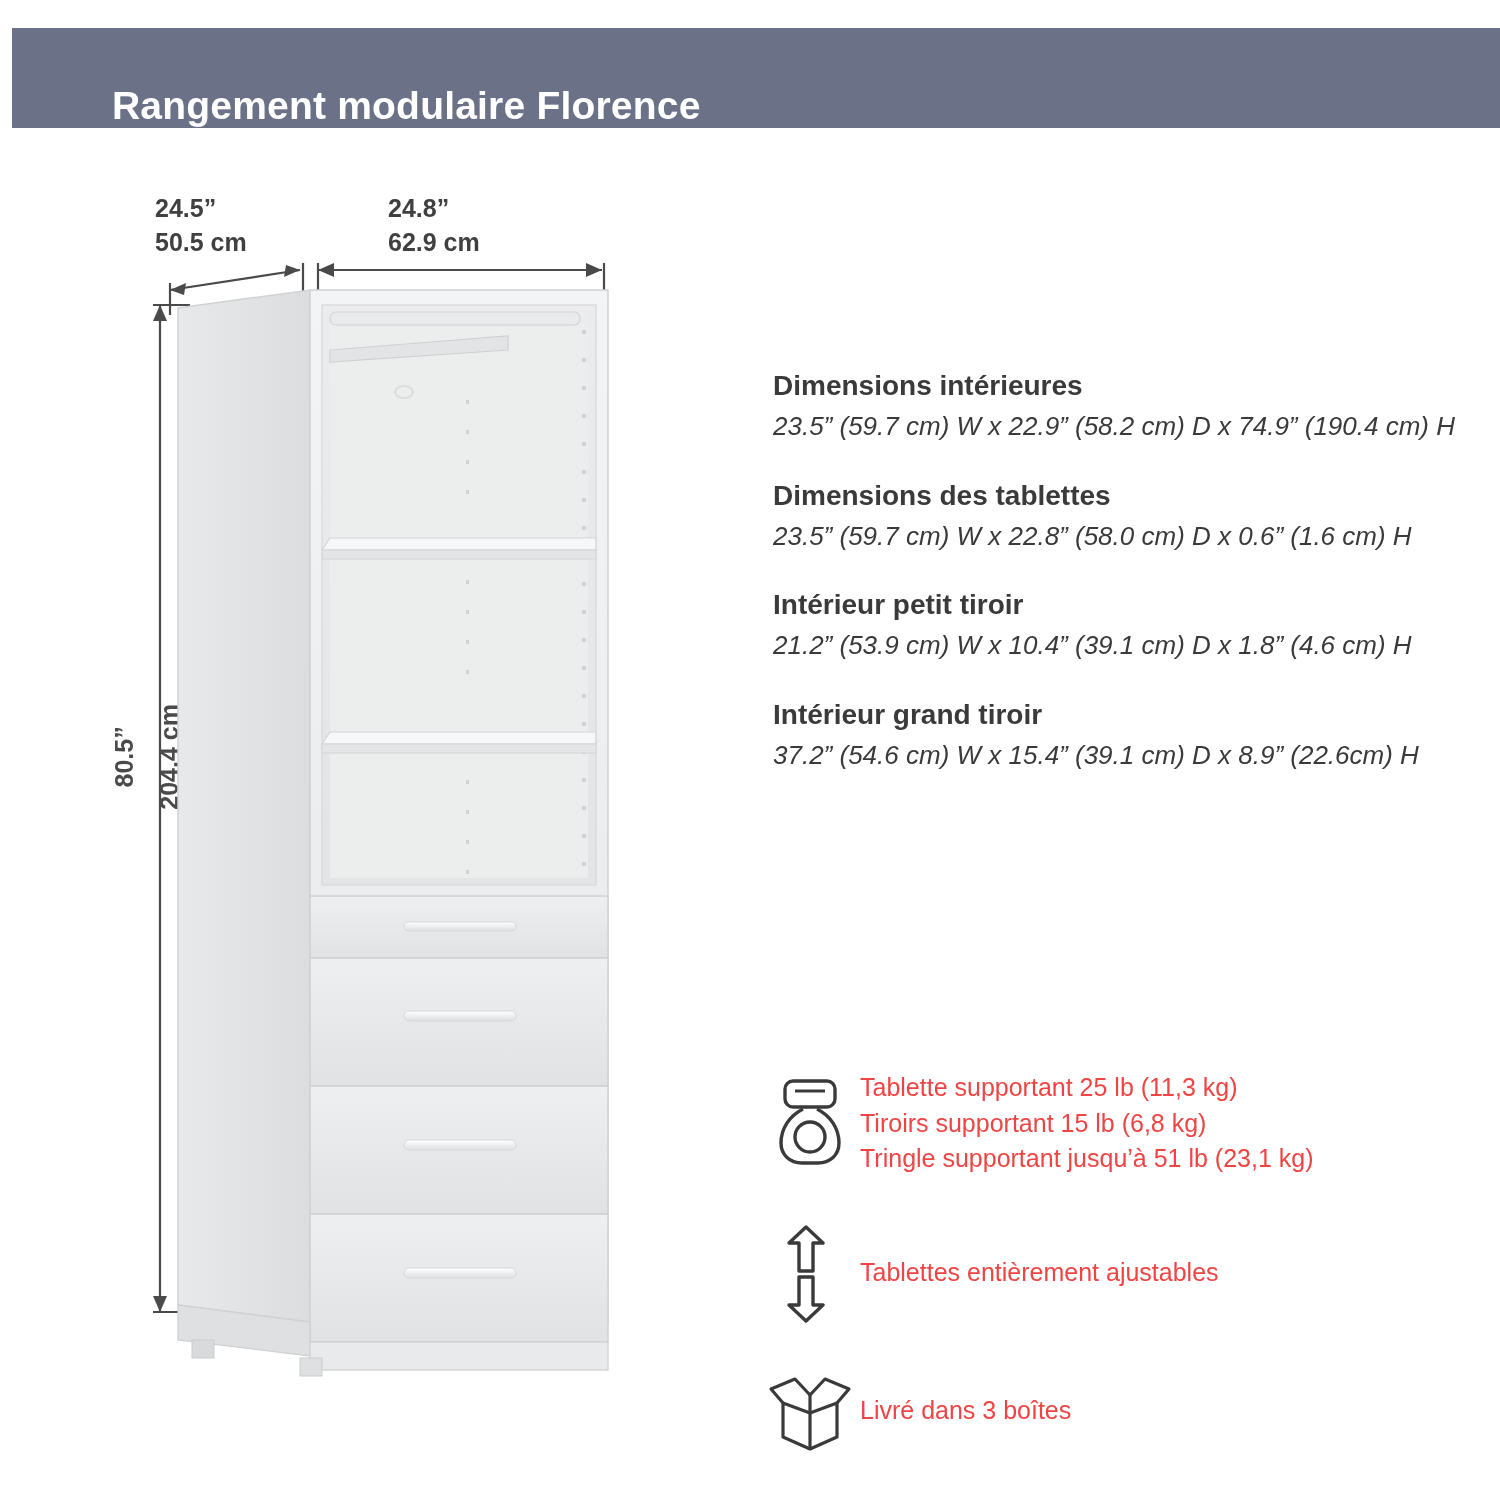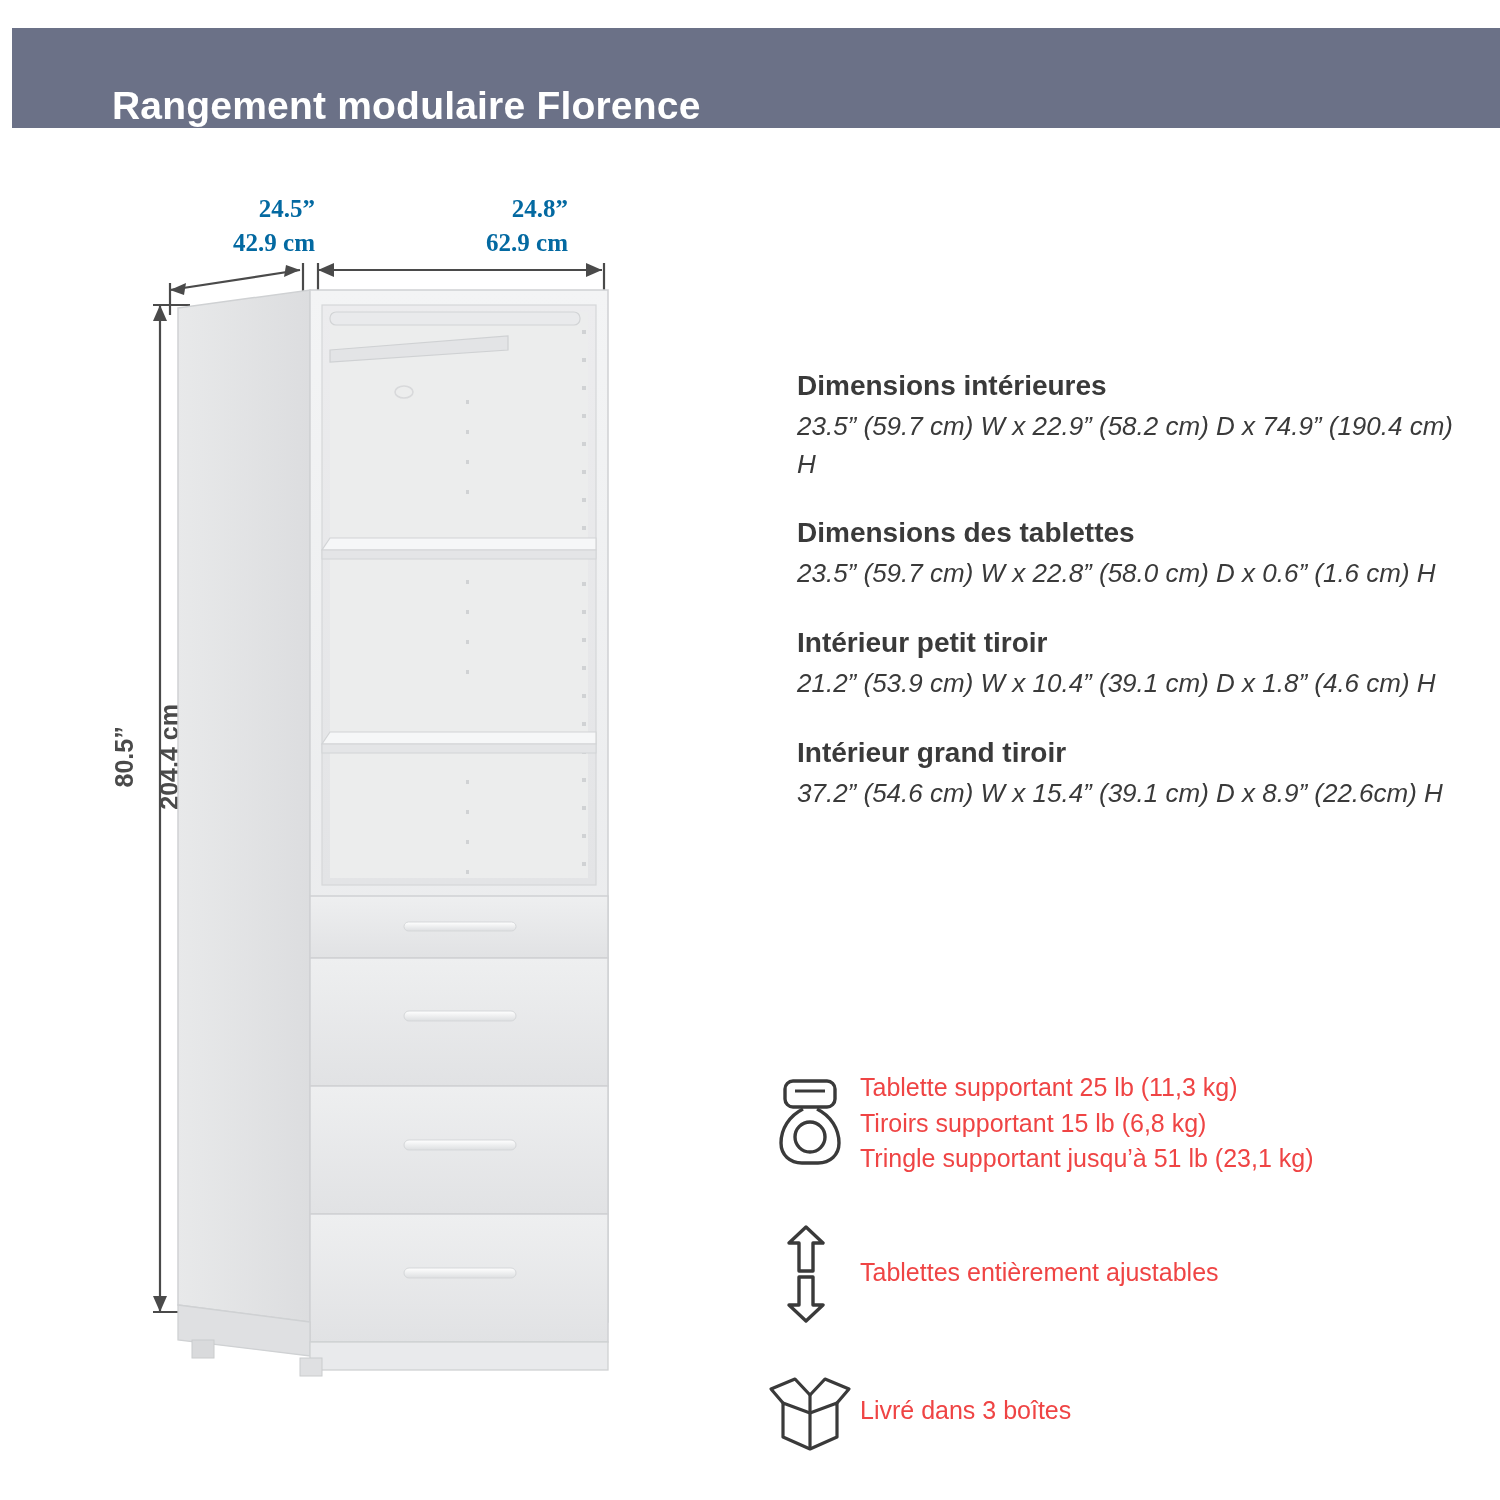--- a/index.html
+++ b/index.html
@@ -43,25 +43,24 @@
     top: 100px;
     width: 720px;
     height: 1400px;
   }
 
   
   .dim-label {
     position: absolute;
     font-size: 25px;
     font-weight: bold;
-    color: #0369a1;
-    text-align: right;
+    color: #404040;
+    text-align: left;
     line-height: 1.35;
     white-space: nowrap;
-    font-family: Liberation Serif, serif;
   }
   .dim-depth {
     left: 155px;
     top: 92px;
     width: 160px;
   }
   .dim-width {
     left: 388px;
     top: 92px;
     width: 180px;
@@ -84,21 +83,21 @@
 
   svg.cabinet { position: absolute; left: 0; top: 0; }
 
   
   .specs {
     position: absolute;
     left: 773px;
     top: 370px;
     width: 690px;
   }
-  .spec-block { margin-bottom: 34px; margin-left: 24px; }
+  .spec-block { margin-bottom: 34px; }
   .spec-title {
     font-size: 28px;
     font-weight: bold;
     color: #3a3a3a;
     margin-bottom: 6px;
   }
   .spec-body {
     font-size: 26px;
     color: #3a3a3a;
     line-height: 1.45;
@@ -135,21 +134,21 @@
 <body>
 
 <div class="header">
   <div class="header-title">Rangement modulaire Florence</div>
 </div>
 
 <div class="figure">
 
   <div class="dim-label dim-depth">
     <div>24.5”</div>
-    <div>42.9 cm</div>
+    <div>50.5 cm</div>
   </div>
 
   <div class="dim-label dim-width">
     <div>24.8”</div>
     <div>62.9 cm</div>
   </div>
 
   <div class="dim-height">
     <span>80.5”</span>
   </div>

